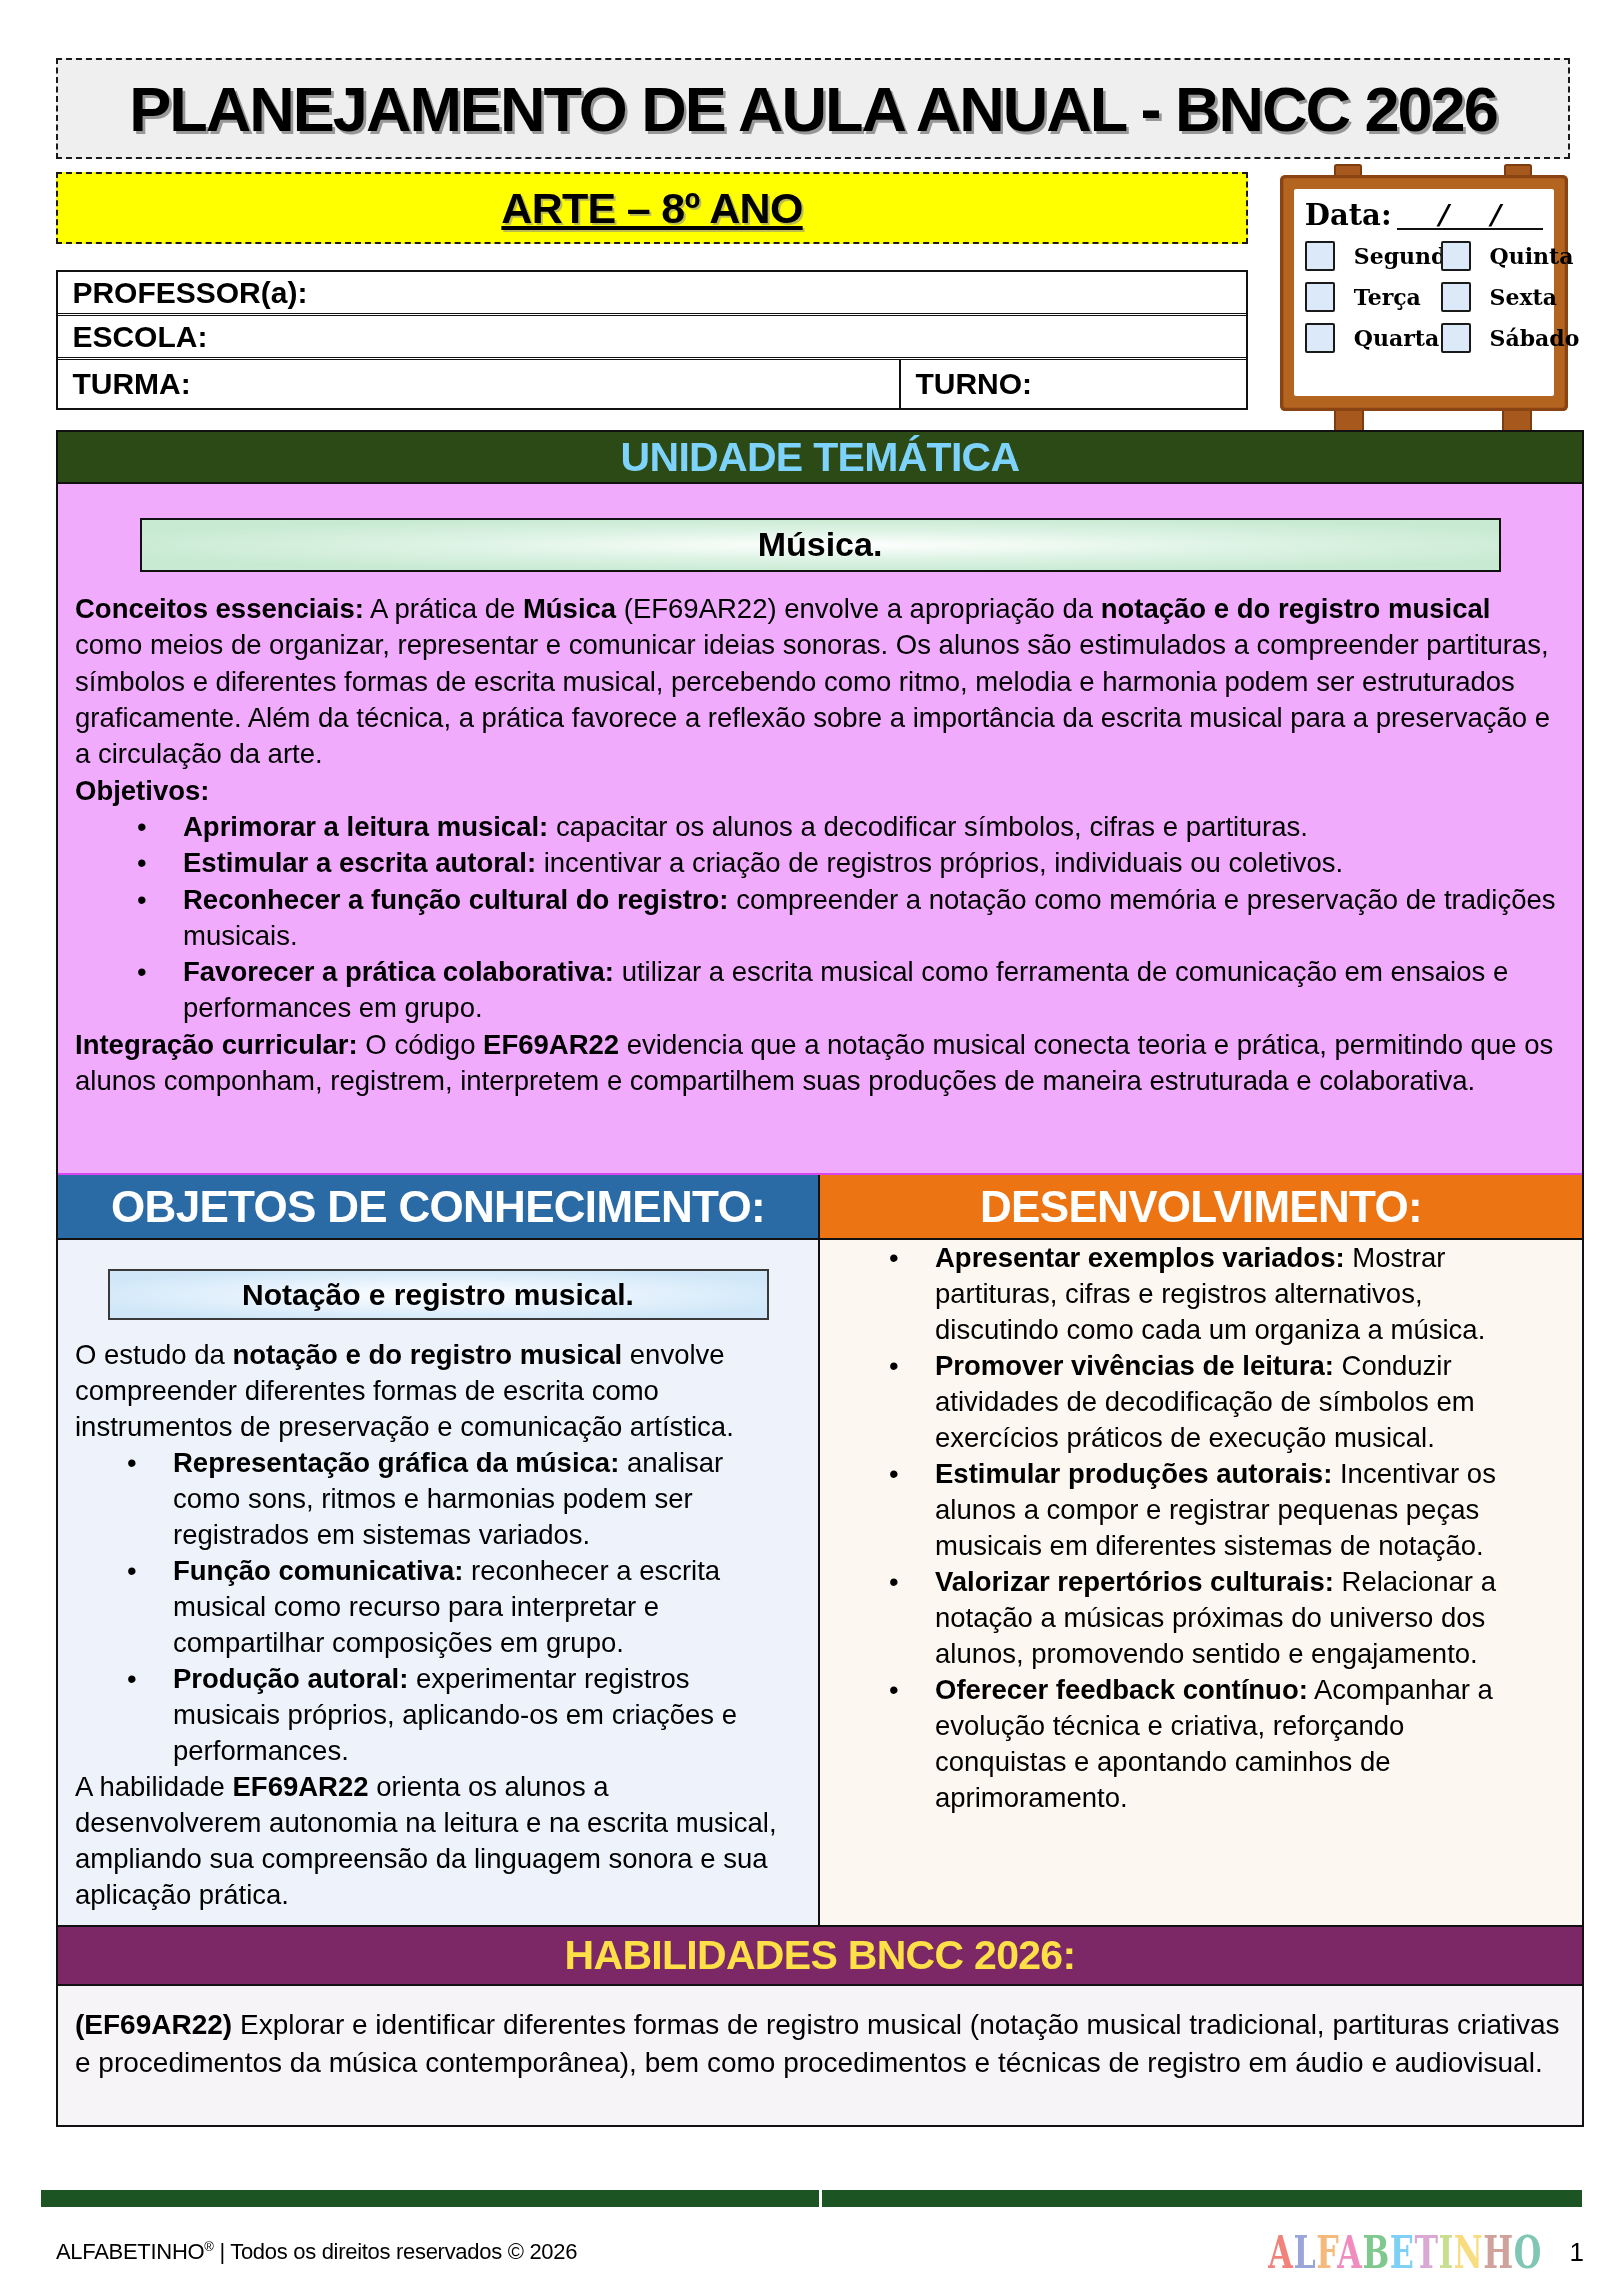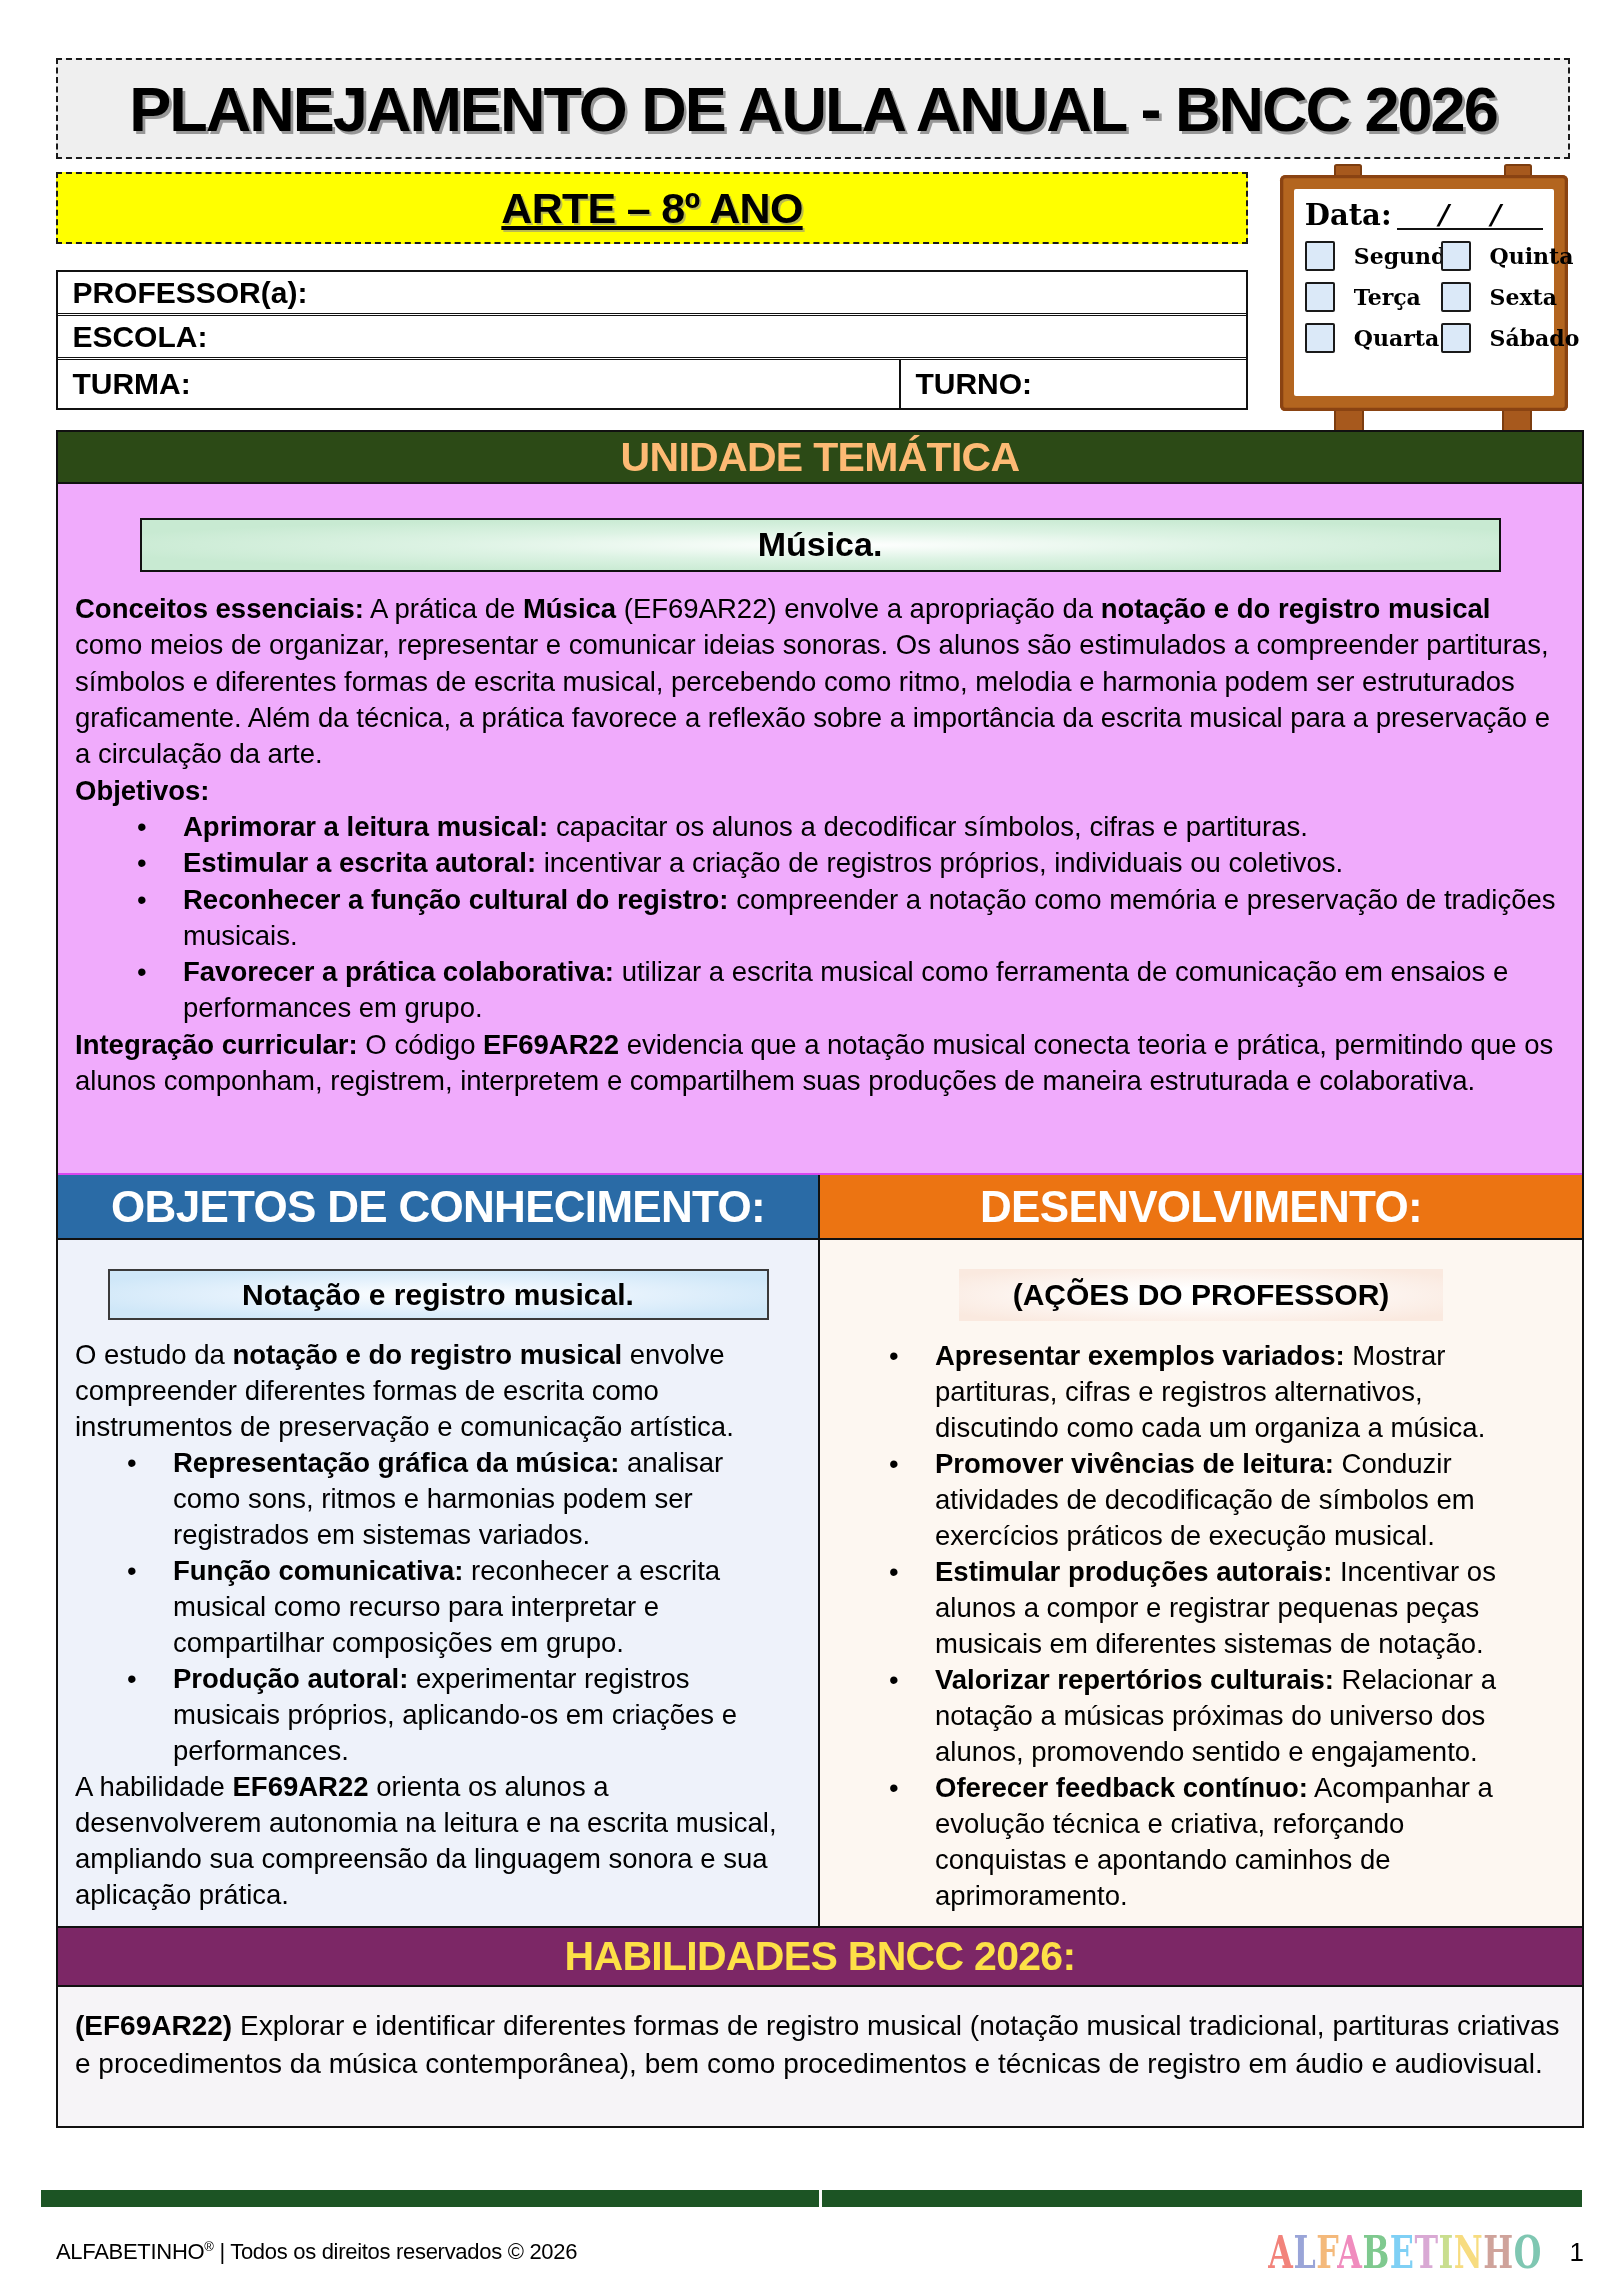--- a/index.html
+++ b/index.html
@@ -48,21 +48,21 @@
     border-bottom:3.9px double #111;font-size:30px;font-weight:bold;}
   .form-row:last-child{border-bottom:none;height:48px;}
   .form-label{padding-left:14.4px;white-space:nowrap;}
   .field-space{flex:1;height:100%;}
   .cell-turno{flex:0 0 347px;border-left:2px solid #111;height:100%;
     display:flex;align-items:center;box-sizing:border-box;}
 
   
   .main{position:absolute;left:56px;top:430px;width:1528px;
     border:2.6px solid #111;box-sizing:border-box;background:#fff;}
-  .sec-header{height:52px;background:#2c4a16;color:#fdba74;font-weight:bold;font-size:41px;
+  .sec-header{height:52px;background:#2c4a16;color:#7dd3fc;font-weight:bold;font-size:41px;
     letter-spacing:-0.7px;display:flex;align-items:center;justify-content:center;
     border-bottom:2px solid #111;box-sizing:border-box;}
   .unidade-body{background:#f0abfc;min-height:691px;box-sizing:border-box;
     padding:2.6px 17px 11.8px;font-size:27.5px;line-height:1.32;border-bottom:2px solid #d946ef;}
   .topic-box{width:1361px;max-width:100%;margin:31px auto 19.6px;height:54px;
     border:2px solid #111;box-sizing:border-box;
     background:radial-gradient(ellipse at 52% 50%,#ffffff 0%,#ddf3e4 40%,#c8ead2 78%);
     display:flex;align-items:center;justify-content:center;font-size:34px;font-weight:bold;}
   .b{font-weight:bold;}
   p.doc{margin:0;}
@@ -221,21 +221,20 @@
         <div class="obj-box">Notação e registro musical.</div>
         <p class="doc"><span>O estudo da </span><span class="b">notação e do registro musical</span><span> envolve compreender diferentes formas de escrita como instrumentos de preservação e comunicação artística.</span></p>
         <ul class="bullets">
           <li><span class="b">Representação gráfica da música:</span><span> analisar como sons, ritmos e harmonias podem ser registrados em sistemas variados.</span></li>
           <li><span class="b">Função comunicativa:</span><span> reconhecer a escrita musical como recurso para interpretar e compartilhar composições em grupo.</span></li>
           <li><span class="b">Produção autoral:</span><span> experimentar registros musicais próprios, aplicando-os em criações e performances.</span></li>
         </ul>
         <p class="doc"><span>A habilidade </span><span class="b">EF69AR22</span><span> orienta os alunos a desenvolverem autonomia na leitura e na escrita musical, ampliando sua compreensão da linguagem sonora e sua aplicação prática.</span></p>
       </div>
       <div class="col-right">
-        <div class="acoes-box">(AÇÕES DO PROFESSOR)</div>
         <ul class="bullets">
           <li><span class="b">Apresentar exemplos variados:</span><span> Mostrar partituras, cifras e registros alternativos, discutindo como cada um organiza a música.</span></li>
           <li><span class="b">Promover vivências de leitura:</span><span> Conduzir atividades de decodificação de símbolos em exercícios práticos de execução musical.</span></li>
           <li><span class="b">Estimular produções autorais:</span><span> Incentivar os alunos a compor e registrar pequenas peças musicais em diferentes sistemas de notação.</span></li>
           <li><span class="b">Valorizar repertórios culturais:</span><span> Relacionar a notação a músicas próximas do universo dos alunos, promovendo sentido e engajamento.</span></li>
           <li><span class="b">Oferecer feedback contínuo:</span><span> Acompanhar a evolução técnica e criativa, reforçando conquistas e apontando caminhos de aprimoramento.</span></li>
         </ul>
       </div>
     </div>
 

